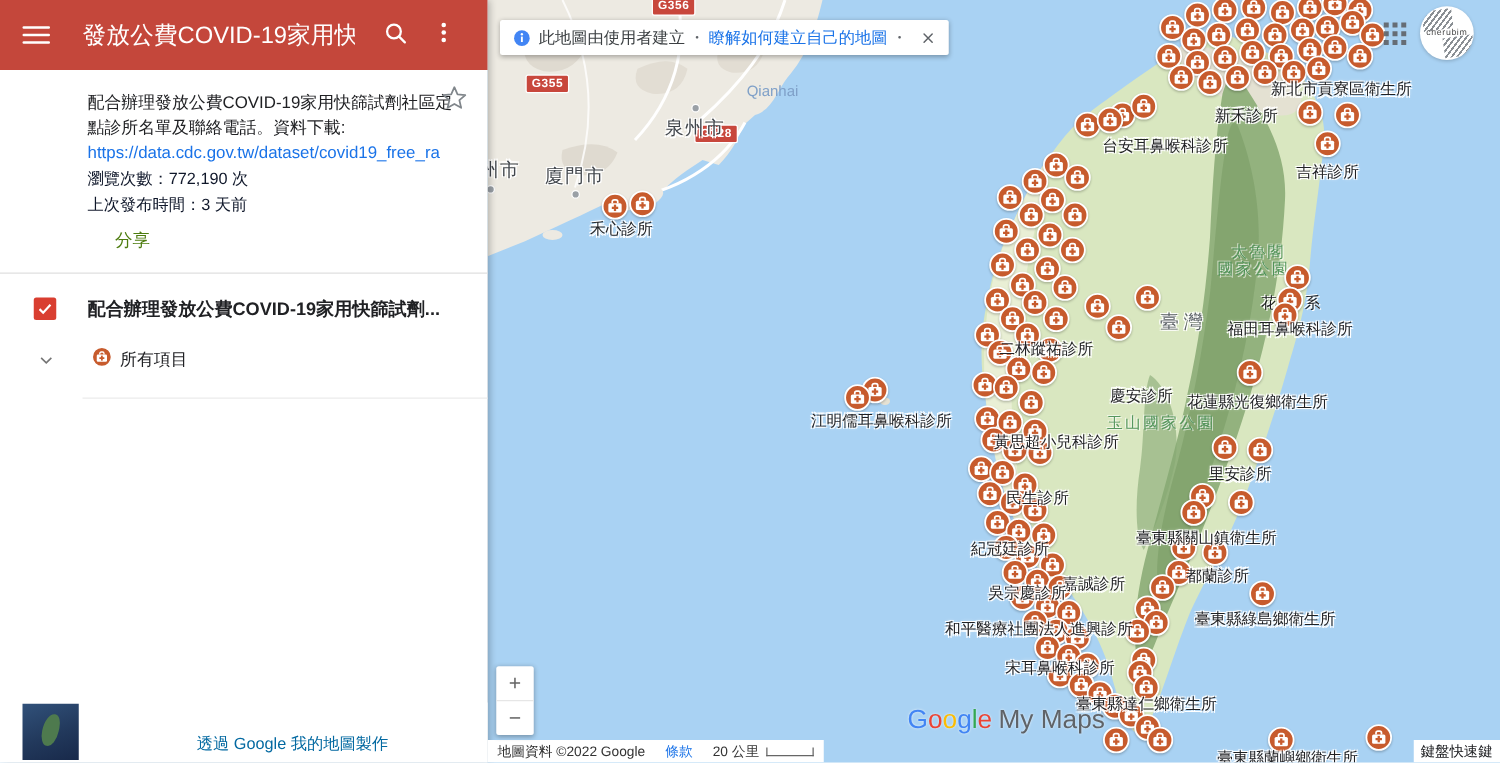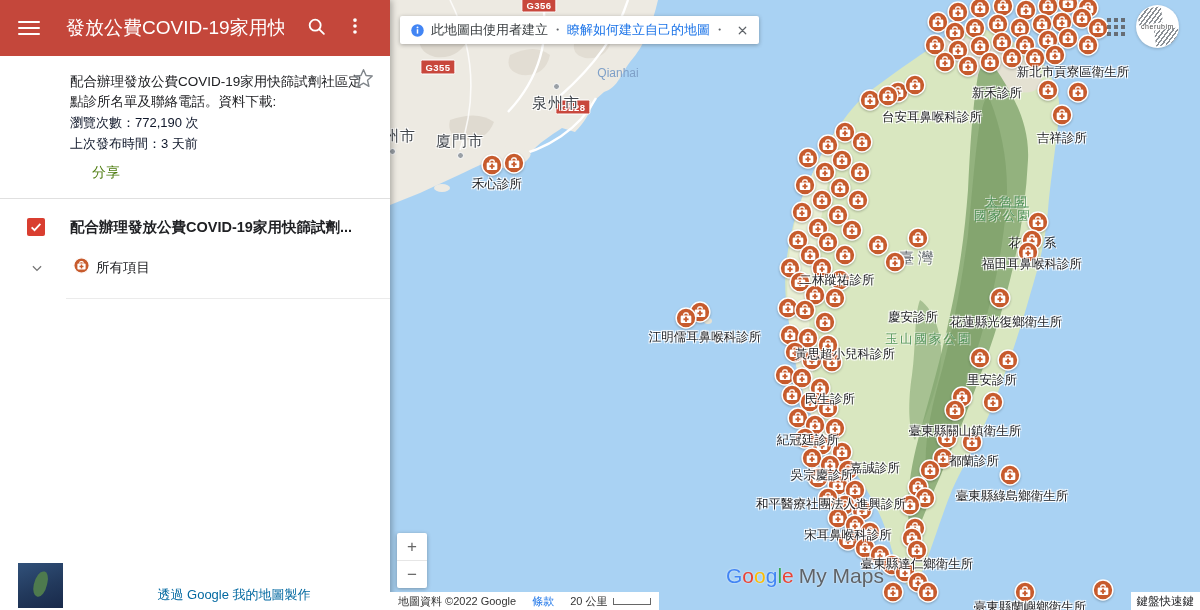--- a/index.html
+++ b/index.html
@@ -131,20 +131,21 @@
       </div>
     </div>
 
     <div id="desc">
       <div id="star-btn">
         <svg width="21" height="21" viewBox="0 0 24 24">
             <path d="M12 17.3l-6.2 3.6 1.6-7-5.4-4.7 7.1-.6L12 2l2.9 6.6 7.1.6-5.4 4.7 1.6 7z" fill="none" stroke="#80868B" stroke-width="1.6" stroke-linejoin="round"></path>
           </svg>
       </div>
       <div id="desc-text">配合辦理發放公費COVID-19家用快篩試劑社區定點診所名單及聯絡電話。資料下載:</div>
+      <span id="desc-link">https://data.cdc.gov.tw/dataset/covid19_free_ra</span>
       <div class="desc-meta">瀏覽次數：772,190 次</div>
       <div class="desc-meta">上次發布時間：3 天前</div>
       <span id="share-btn">分享</span>
     </div>
 
     <div id="layer-section">
       <div id="layer-checkbox" style="background: rgb(217, 62, 48);">
         <svg width="14" height="14" viewBox="0 0 24 24">
             <polyline points="4.5,12.5 9.5,17.5 19.5,6.5" fill="none" stroke="#fff" stroke-width="3"></polyline>
           </svg>
@@ -203,33 +204,33 @@
       <path d="M600,100 C612,130 620,170 616,210 C612,255 602,300 590,340 C578,380 564,420 550,455 C544,470 538,480 536,468 C534,440 542,405 552,370 C564,325 572,280 578,235 C582,195 586,140 592,110 C594,100 597,95 600,100 Z" fill="#7FA06B" opacity=".75"></path>
       <path d="M530,300 C545,310 555,340 550,370 C545,395 535,420 525,440 C518,430 518,400 522,375 C526,348 524,315 530,300 Z" fill="#86A873" opacity=".6"></path>
 
       <ellipse cx="622" cy="477" rx="7" ry="4.5" fill="#BFD8A8"></ellipse>
       <ellipse cx="637" cy="591" rx="8" ry="5" fill="#BFD8A8"></ellipse>
       <ellipse cx="713" cy="589" rx="6" ry="4" fill="#BFD8A8"></ellipse>
     </svg>
 
     <div id="overlays">
         <div class="park-label" style="left: 539px; top: 339px;">玉山國家公園</div>
-        <div class="park-label" style="left: 617px; top: 202px; text-decoration: underline;">太魯閣</div>
+        <div class="park-label" style="left: 617px; top: 202px;">太魯閣</div>
         <div class="park-label" style="left: 613px; top: 216px;">國家公園</div>
         <div class="road-shield" style="left: 149px; top: 5px;">G356</div>
         <div class="road-shield" style="left: 48px; top: 67px;">G355</div>
         <div class="road-shield" style="left: 183px; top: 107px;">G228</div>
         <div class="water-label" style="left: 228px; top: 73px;">Qianhai</div>
         <div class="city-label" style="left: 166px; top: 72px; margin-top: 31px;">泉州市</div>
         <div class="city-dot" style="left: 166px; top: 86px;"></div>
         <div class="city-label" style="left: 70px; top: 141px;">廈門市</div>
         <div class="city-dot" style="left: 70px; top: 155px;"></div>
         <div class="city-label" style="left: 10px; top: 136px;">州市</div>
         <div class="city-dot" style="left: 2px; top: 151px;"></div>
-        <div class="city-label region" style="left: 528px; top: 258px;">臺灣</div>
+        <div class="city-label region" style="left: 557px; top: 258px;">臺灣</div>
         <div class="partial-label" style="left: 625px; top: 243px;">花</div>
         <div class="partial-label" style="left: 660px; top: 243px;">系</div>
         <div class="marker" style="left: 548px; top: 22px;">
           <svg viewBox="0 0 24 24">
             <circle cx="12" cy="12" r="10.8" fill="#C75B2D" stroke="#fff" stroke-width="1.6"></circle>
             <path d="M9.6 9.3V8.1c0-.9.7-1.6 1.6-1.6h1.6c.9 0 1.6.7 1.6 1.6v1.2" fill="none" stroke="#fff" stroke-width="1.5"></path>
             <rect x="6.2" y="9.3" width="11.6" height="8.2" rx="1.4" fill="#fff"></rect>
             <rect x="11" y="10.6" width="2" height="5.6" fill="#C75B2D"></rect>
             <rect x="9.2" y="12.4" width="5.6" height="2" fill="#C75B2D"></rect>
           </svg>

